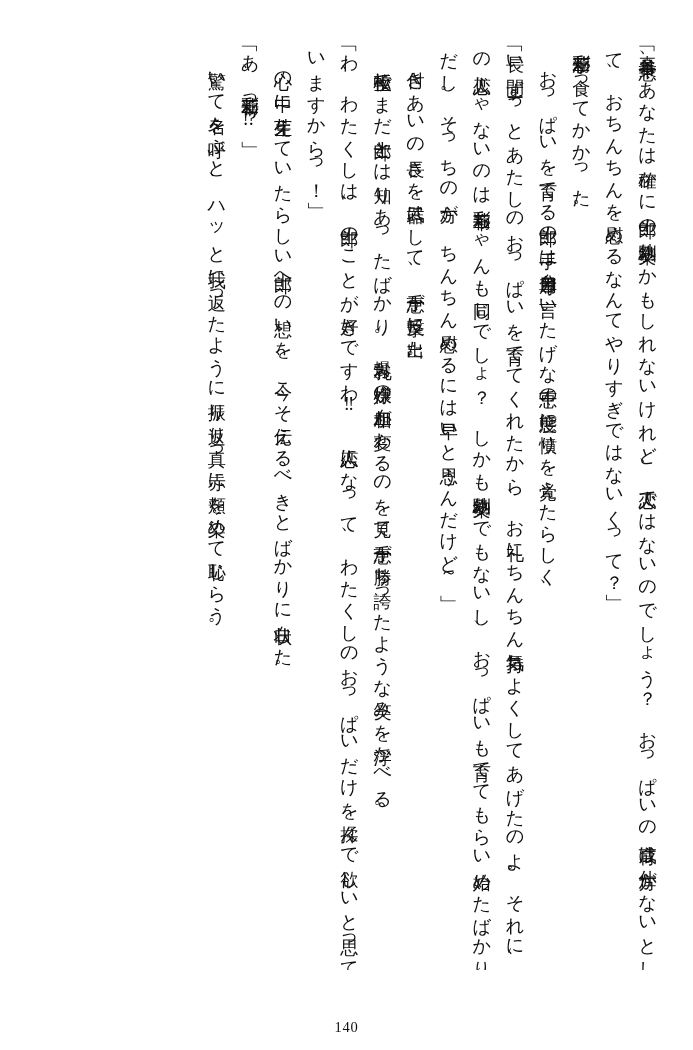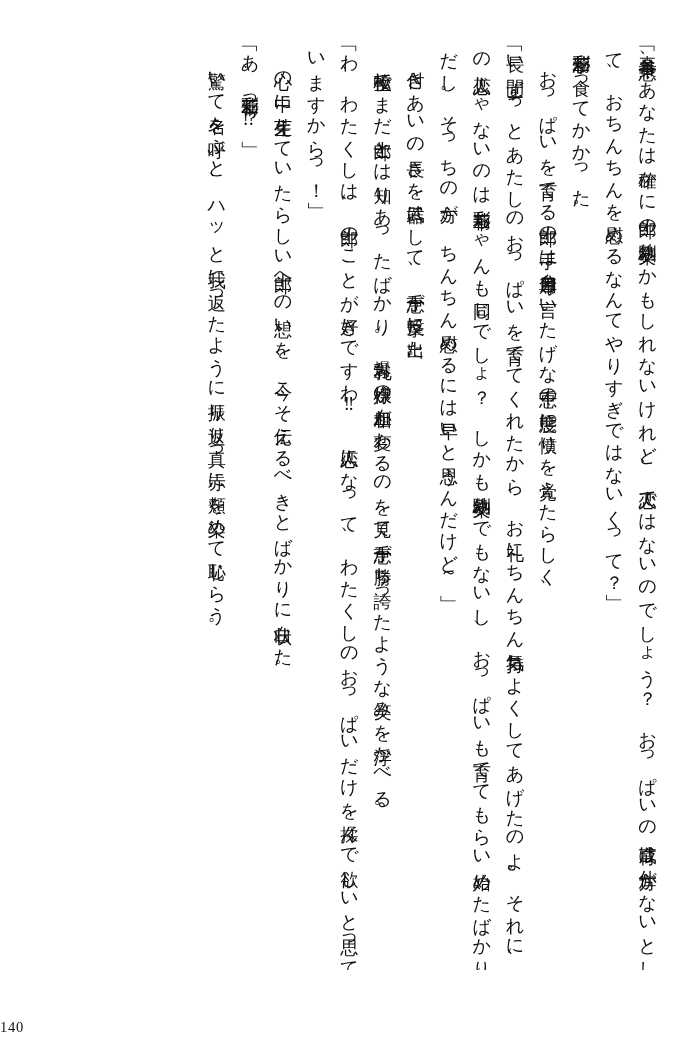--- a/index.html
+++ b/index.html
@@ -42,21 +42,21 @@
     text-indent: 0;
   }
   #text-body p.indent {
     text-indent: 1em;
   }
   #page-number {
     position: absolute;
     left: 0;
     right: 0;
     bottom: 14px;
-    text-align: left;
+    text-align: center;
     font-size: 14.5px;
     font-family: "Liberation Serif", "DejaVu Serif", serif;
     color: #111111;
     letter-spacing: 0.05em;
   }
 </style>
 </head>
 <body>
 
 <div id="page">

